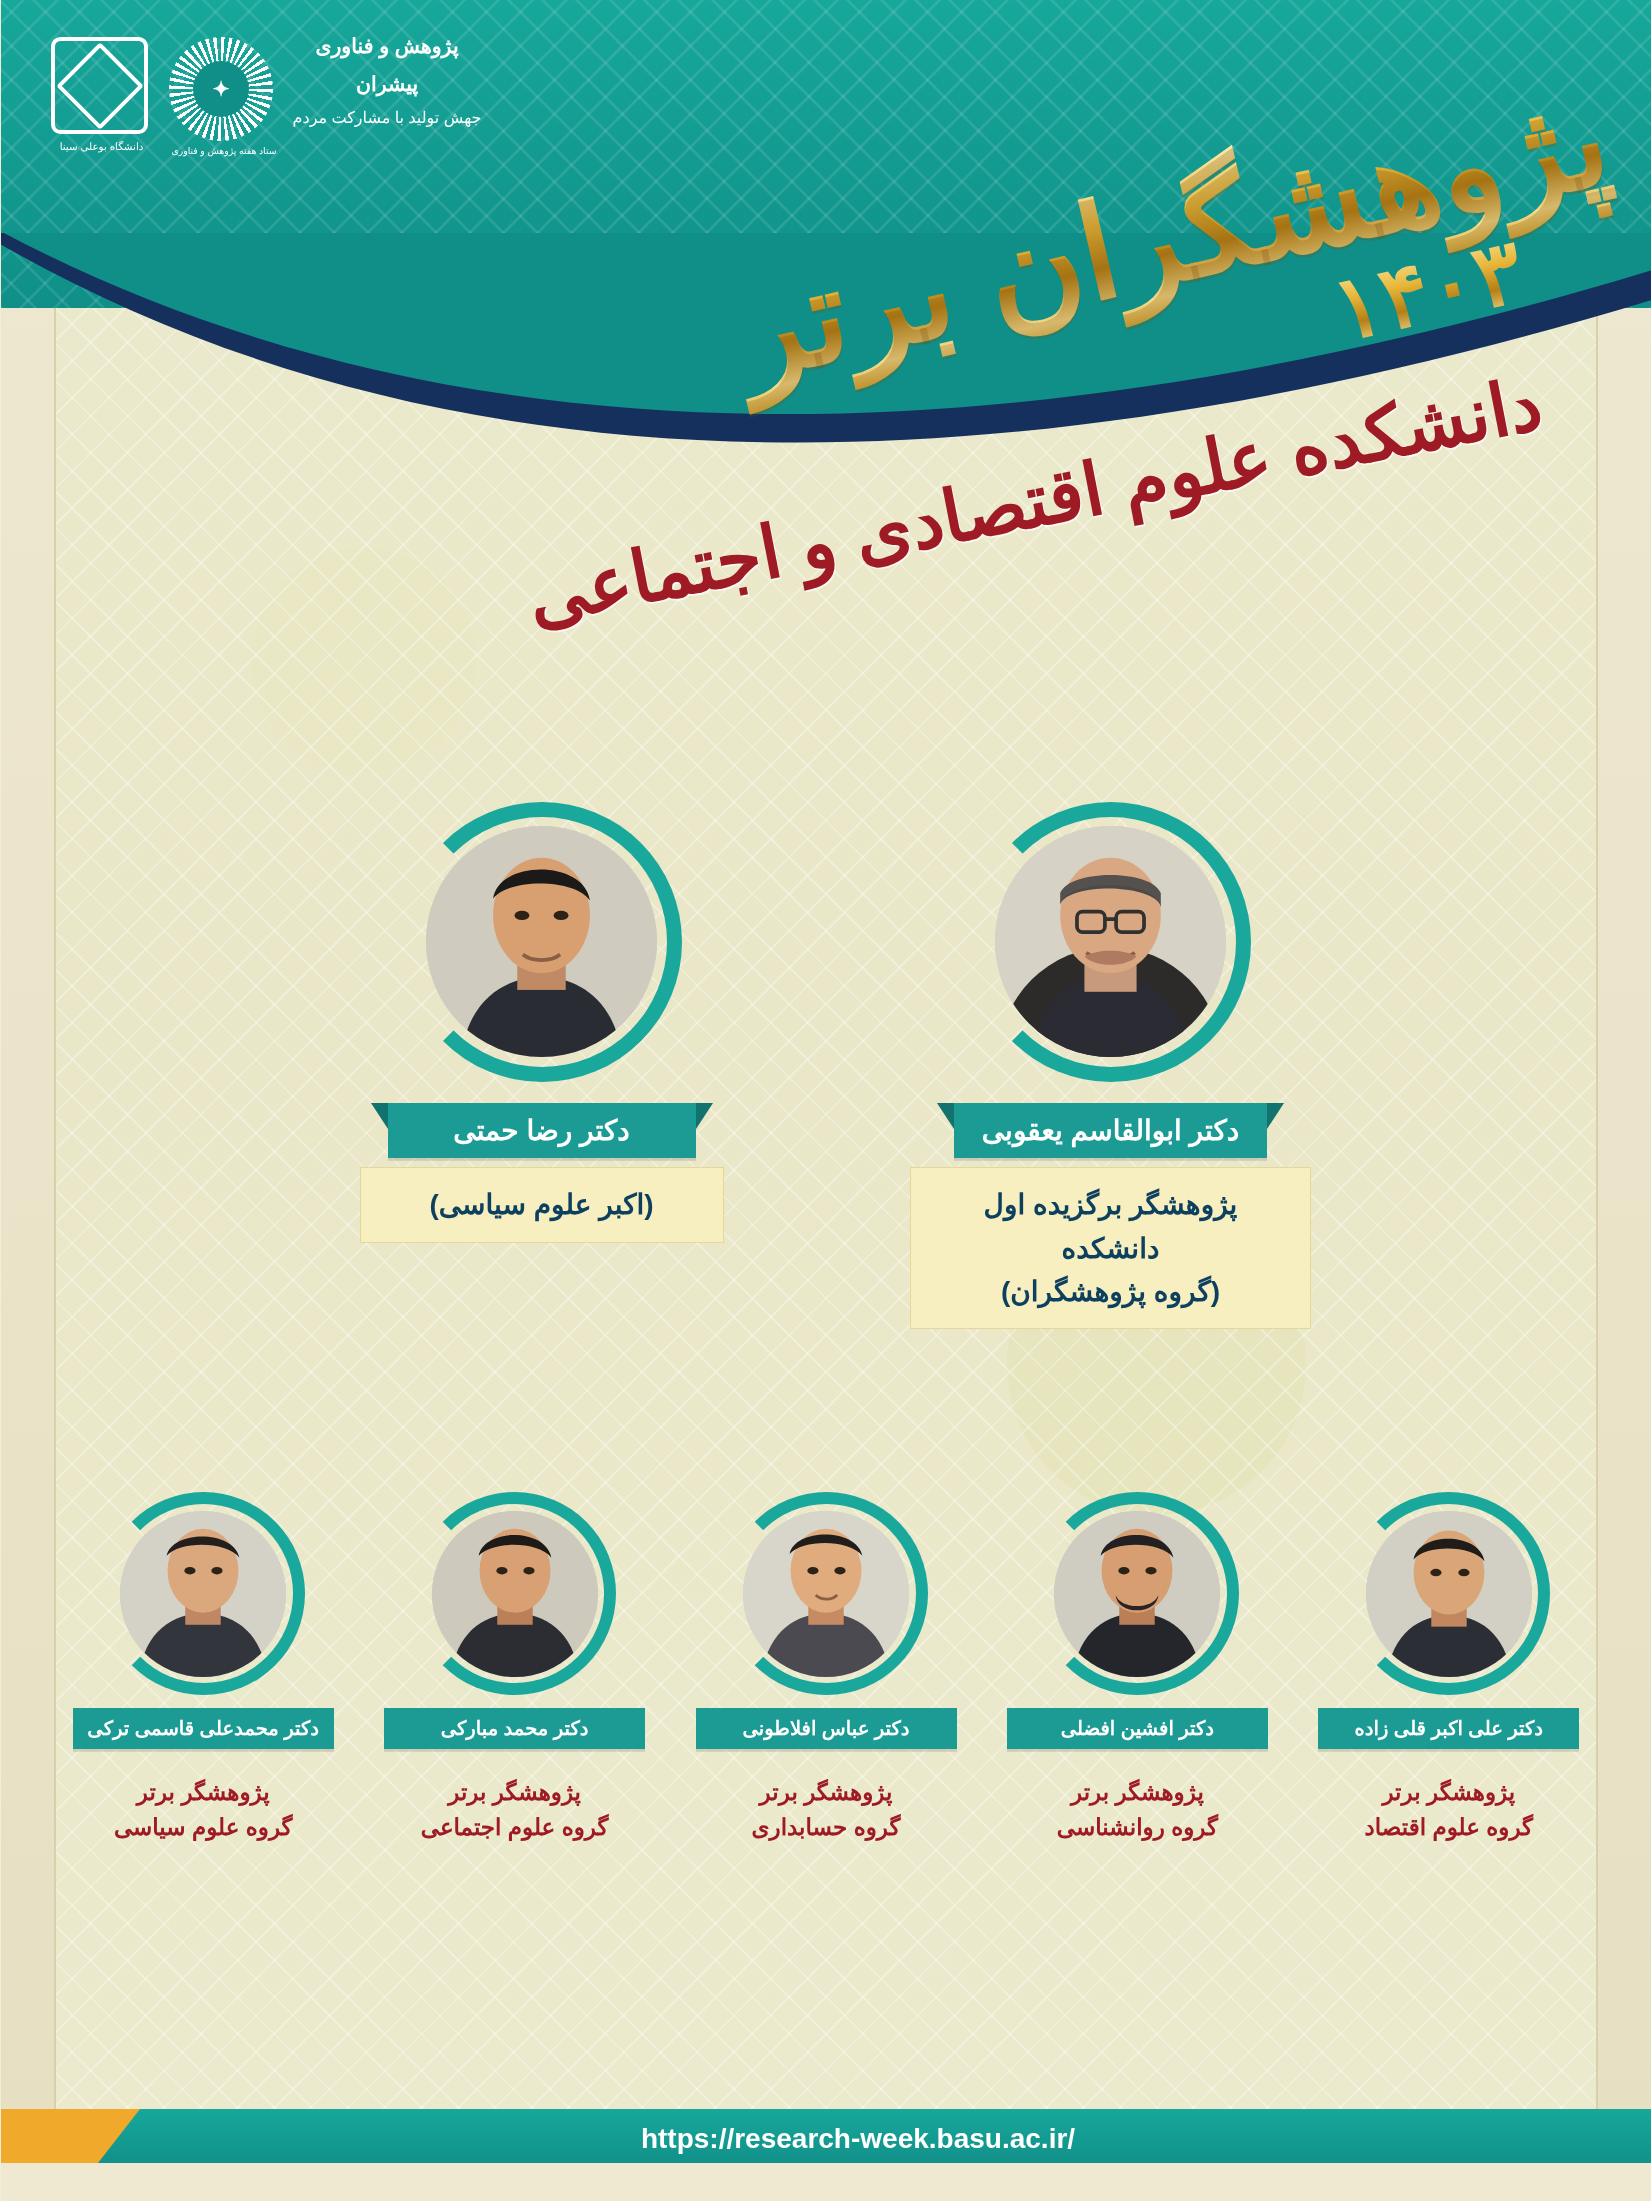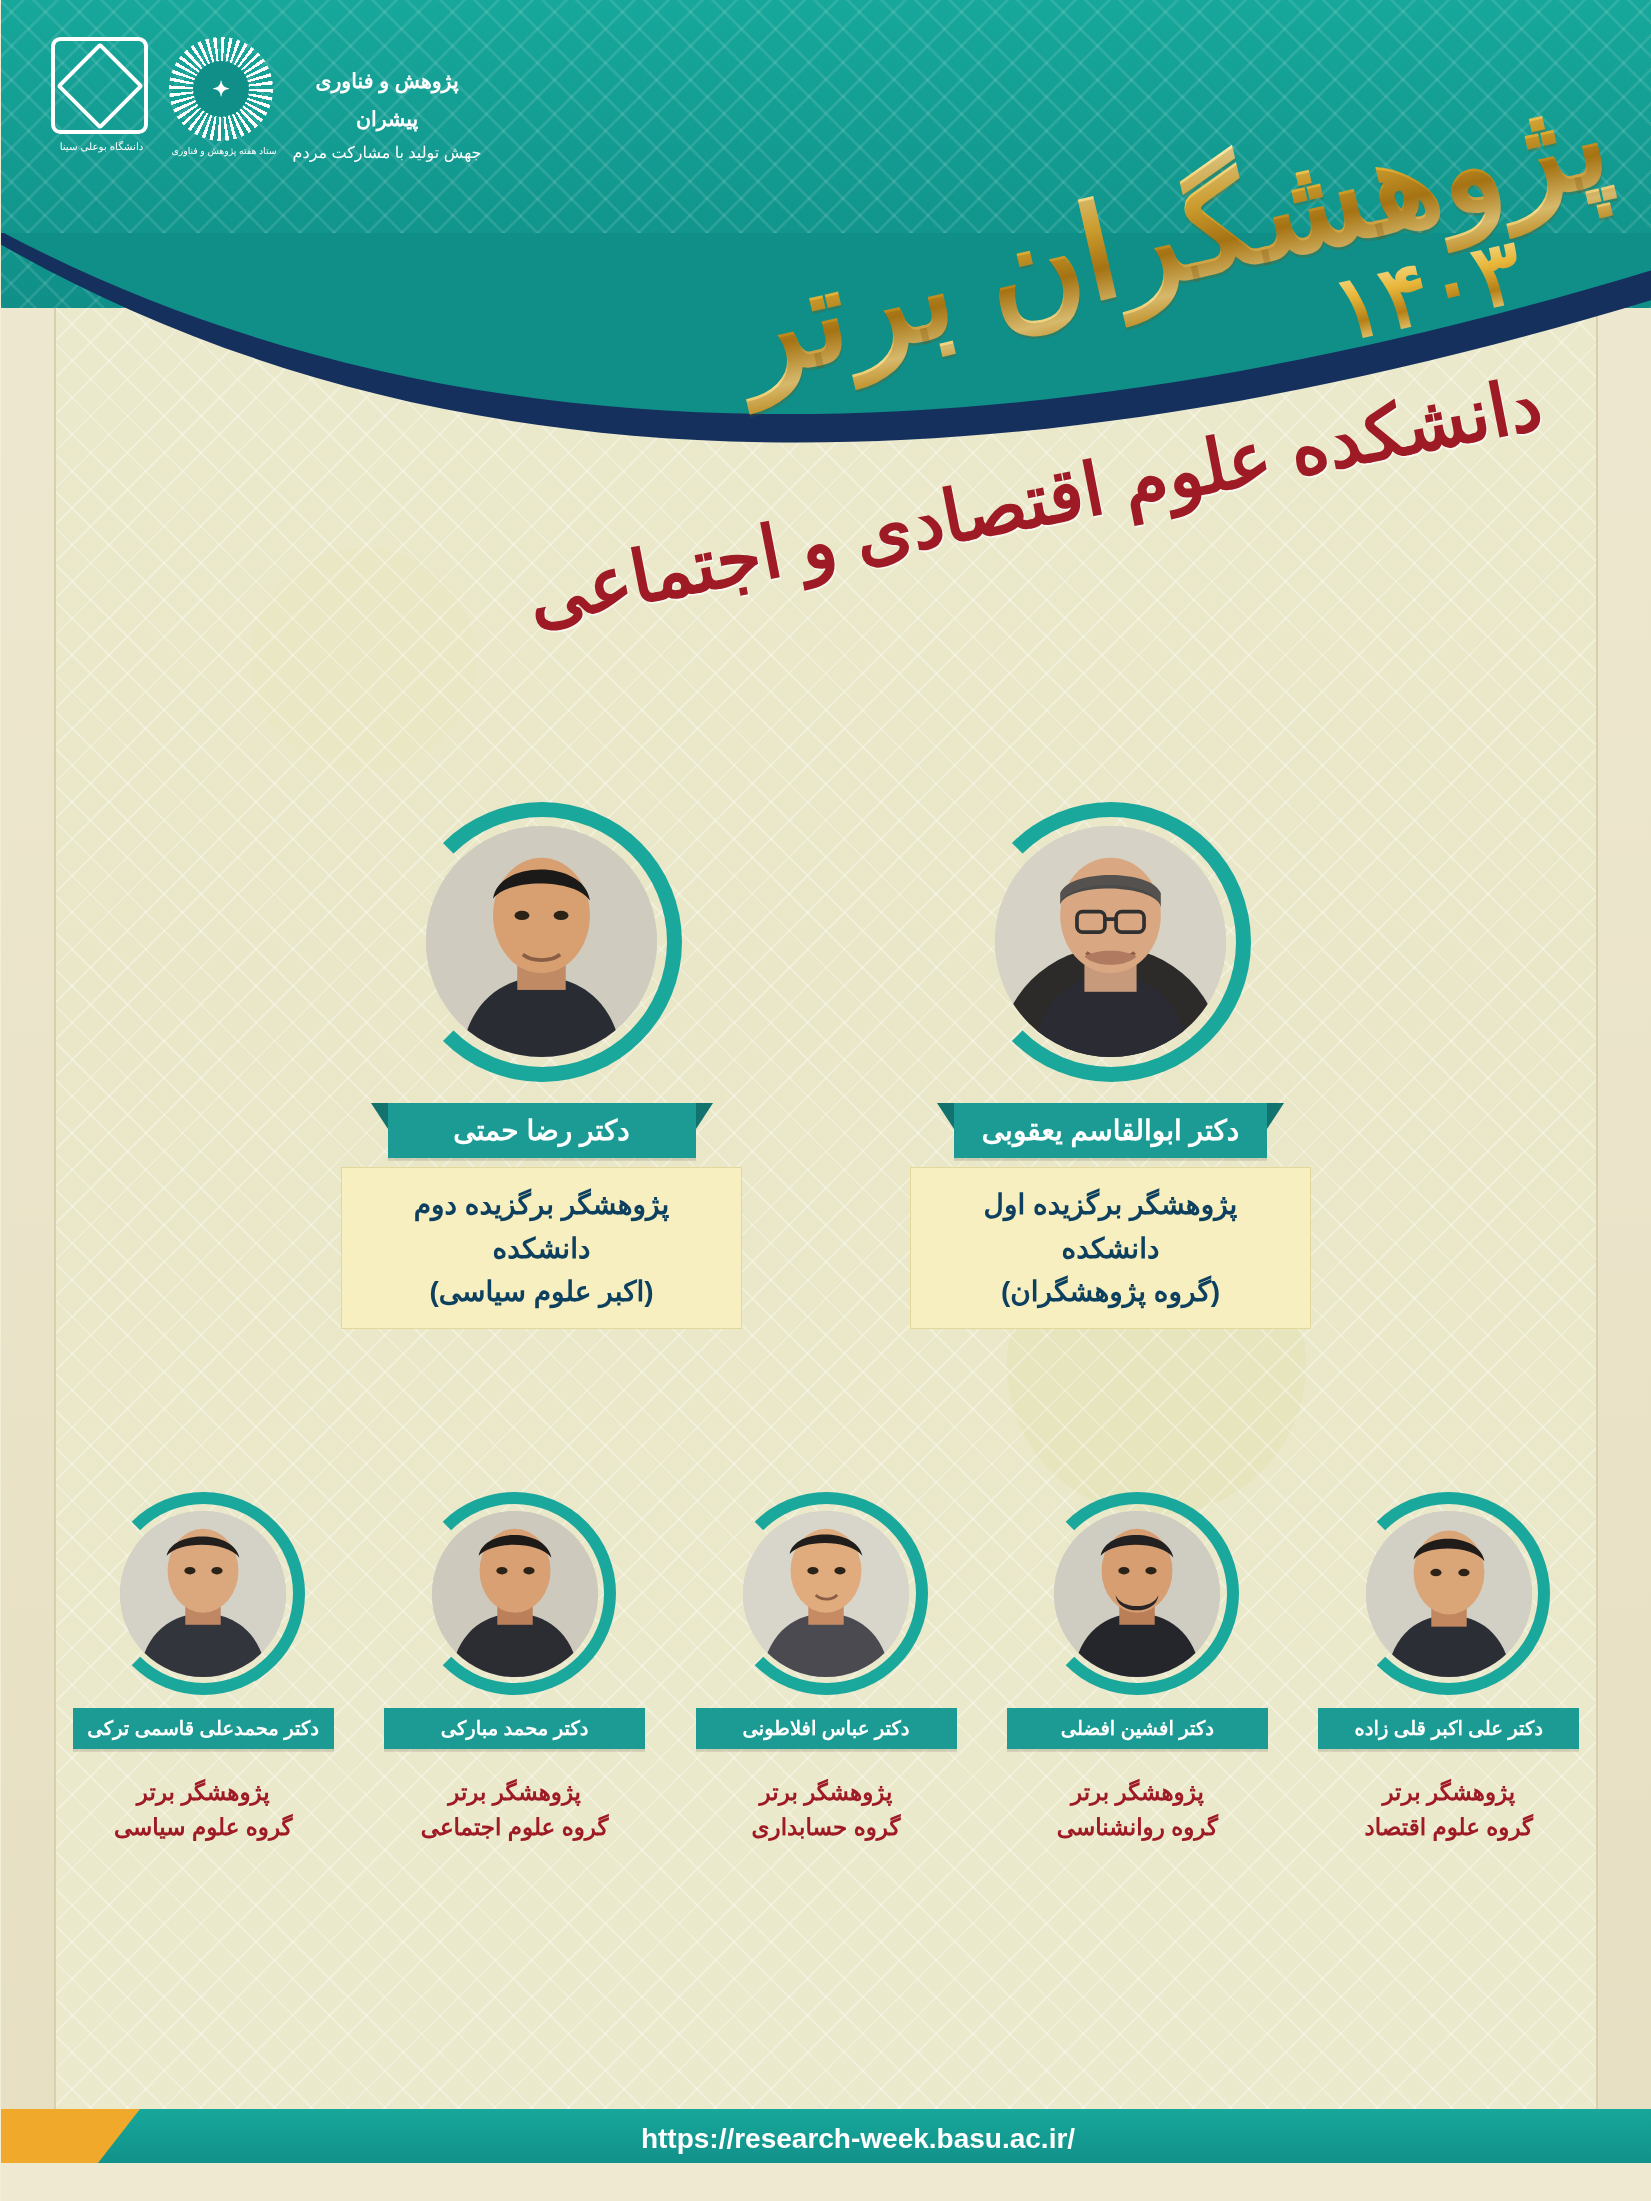--- a/index.html
+++ b/index.html
@@ -67,21 +67,21 @@
       repeating-conic-gradient(#ffffff 0 4deg, rgba(0,0,0,0) 4deg 9deg);
     display:flex;align-items:center;justify-content:center;
   }
   .logo-sun .core{
     width:56px;height:56px;border-radius:50%;
     background:#0f8f88;display:flex;align-items:center;justify-content:center;
     color:#fff;font-size:20.5px;font-weight:bold;
   }
   .logo-sun .cap{margin-top:3.7px;font-size:9.3px;color:#fff;text-align:center;}
   .header-texts{
-    position:absolute;top:62px;left:280px;width:214px;text-align:center;color:#ffffff;
+    position:absolute;top:27px;left:280px;width:214px;text-align:center;color:#ffffff;
     line-height:1.85;
   }
   .header-texts div{font-size:20.5px;font-weight:bold;}
   .header-texts .small{font-size:16px;font-weight:normal;}
   
   .gold-title{
     position:absolute;top:56px;right:65px;width:951px;height:392px;
     transform:rotate(-13deg);transform-origin:100% 0;
     text-align:right;
     pointer-events:none;
@@ -276,21 +276,20 @@
             <ellipse cx="124" cy="96" rx="52" ry="62" fill="#d8a071"></ellipse>
             <path d="M72 78 C78 36 170 36 176 80 C160 56 88 56 72 78 Z" fill="#1c1a18"></path>
             <ellipse cx="103" cy="96" rx="8" ry="5" fill="#2b2218"></ellipse>
             <ellipse cx="145" cy="96" rx="8" ry="5" fill="#2b2218"></ellipse>
             <path d="M104 138 C114 146 134 146 144 138" stroke="#8a5d45" stroke-width="4" fill="none"></path>
           </svg>
         </div>
       </div>
       <div class="name-bar">دکتر رضا حمتی</div>
       <div class="role-box">
-        <div>پژوهشگر برگزیده دوم دانشکده</div>
         <div>(اکبر علوم سیاسی)</div>
       </div>
     </div>
 
   </div>
 
   <div class="bottom-row">
 
     <div class="card-bot">
       <div class="frame-sm">

